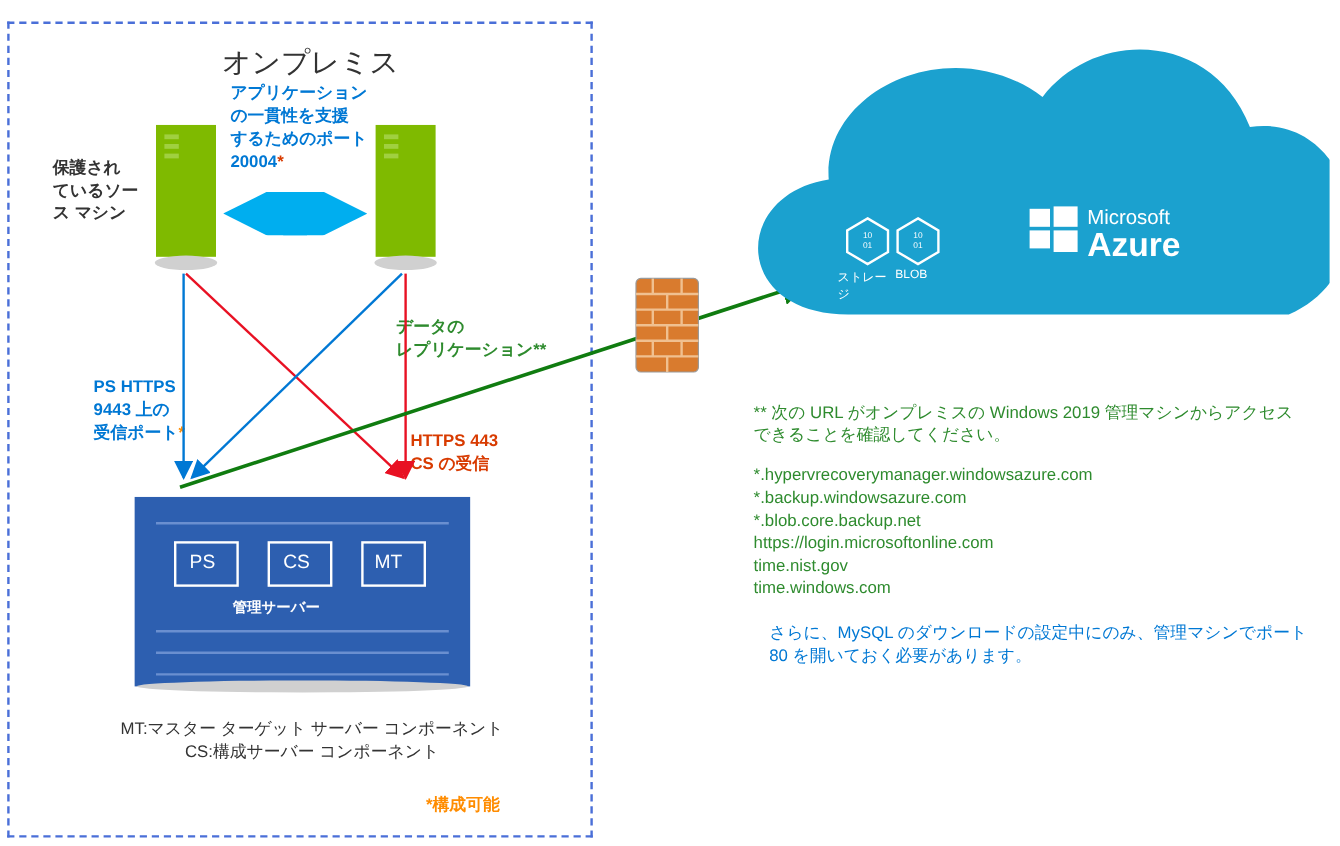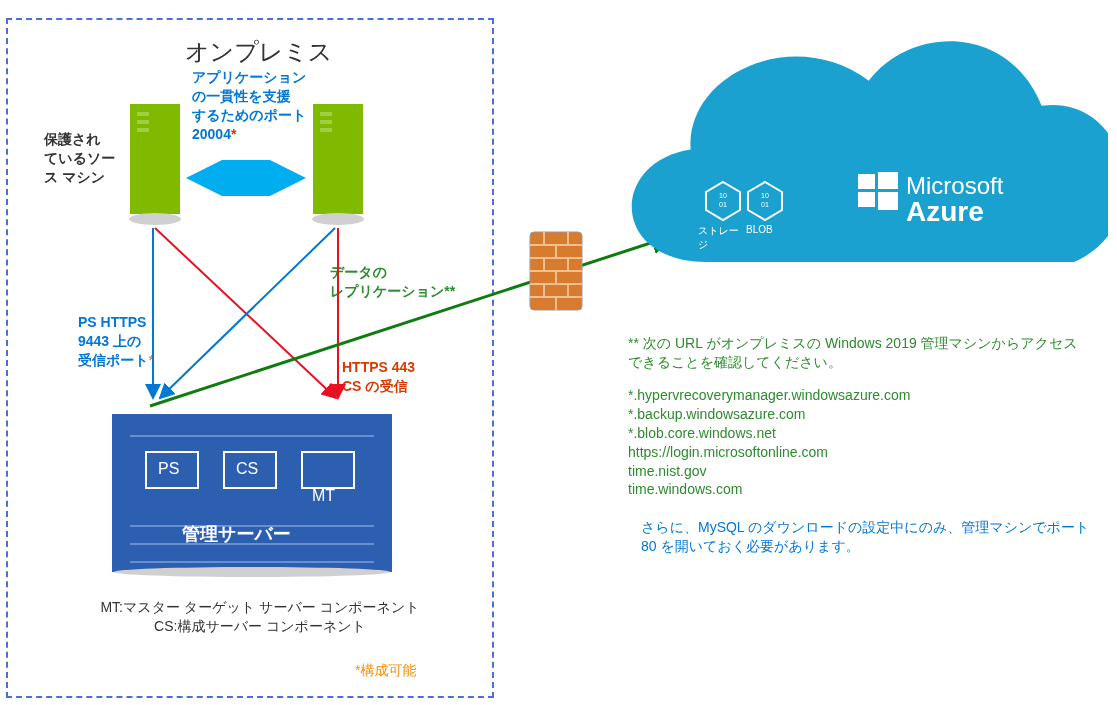--- a/index.html
+++ b/index.html
@@ -53,21 +53,21 @@
 <div class="abs red-txt lh" style="left:342px; top:358px; font-weight:600;">
   <div>HTTPS 443</div>
   <div>CS の受信</div>
 </div>
 
 <div class="abs black-txt lh" style="left:100px; top:598px; width:320px; text-align:center; font-weight:500;">
   <div>MT:マスター ターゲット サーバー コンポーネント</div>
   <div>CS:構成サーバー コンポーネント</div>
 </div>
 
-<div class="abs orange-txt" style="left:355px; top:662px; font-weight:400;">*構成可能</div>
+<div class="abs orange-txt" style="left:355px; top:662px; font-weight:700;">*構成可能</div>
 
 <svg class="abs" style="left:125px; top:104px;" width="60" height="124">
   <rect x="5" y="0" width="50" height="110" fill="#7fba00"></rect>
   <ellipse cx="30" cy="115" rx="26" ry="6" fill="#d0d0d0"></ellipse>
   <rect x="12" y="8" width="12" height="4" fill="#a0d040"></rect>
   <rect x="12" y="16" width="12" height="4" fill="#a0d040"></rect>
   <rect x="12" y="24" width="12" height="4" fill="#a0d040"></rect>
 </svg>
 
 <svg class="abs" style="left:308px; top:104px;" width="60" height="124">
@@ -98,22 +98,22 @@
   <line x1="18" y1="112" x2="262" y2="112" stroke="#6a8fd0" stroke-width="2"></line>
   <line x1="18" y1="130" x2="262" y2="130" stroke="#6a8fd0" stroke-width="2"></line>
   <line x1="18" y1="148" x2="262" y2="148" stroke="#6a8fd0" stroke-width="2"></line>
 
   <rect x="34" y="38" width="52" height="36" fill="none" stroke="#fff" stroke-width="2"></rect>
   <rect x="112" y="38" width="52" height="36" fill="none" stroke="#fff" stroke-width="2"></rect>
   <rect x="190" y="38" width="52" height="36" fill="none" stroke="#fff" stroke-width="2"></rect>
 </svg>
 <div class="abs" style="left:158px; top:460px; color:#fff; font-weight:500; font-size:16px;">PS</div>
 <div class="abs" style="left:236px; top:460px; color:#fff; font-weight:500; font-size:16px;">CS</div>
-<div class="abs" style="left:312px; top:460px; color:#fff; font-weight:500; font-size:16px;margin-top:27px;">MT</div>
-<div class="abs" style="left:182px; top:498px; color:#fff; font-weight:600; font-size:18px;margin-top:24px;">管理サーバー</div>
+<div class="abs" style="left:312px; top:460px; color:#fff; font-weight:500; font-size:16px;">MT</div>
+<div class="abs" style="left:194px; top:498px; color:#fff; font-weight:600; font-size:12px;">管理サーバー</div>
 
 <svg class="svg-layer" width="1117" height="705">
   <defs>
     <marker id="ah-red" markerWidth="8" markerHeight="8" refX="7" refY="4" orient="auto">
         <path d="M0,0 L8,4 L0,8 z" fill="#e81123"></path>
       </marker>
     <marker id="ah-blue2" markerWidth="8" markerHeight="8" refX="7" refY="4" orient="auto">
         <path d="M0,0 L8,4 L0,8 z" fill="#0078d4"></path>
       </marker>
     <marker id="ah-green" markerWidth="8" markerHeight="8" refX="7" refY="4" orient="auto">
@@ -176,26 +176,26 @@
 
 <svg class="abs" style="left:856px; top:170px;" width="44" height="44">
   <g fill="#fff">
     <rect x="2" y="4" width="17" height="15"></rect>
     <rect x="22" y="2" width="20" height="17"></rect>
     <rect x="2" y="22" width="17" height="15"></rect>
     <rect x="22" y="22" width="20" height="18"></rect>
   </g>
 </svg>
 <div class="abs azure-txt" style="left:906px; top:172px;">
-  <div style="font-size:24px; font-weight:300;">Microsoft</div>
+  <div style="font-size:17px; font-weight:300;">Microsoft</div>
   <div style="font-size:28px; font-weight:700; margin-top:-4px;">Azure</div>
 </div>
 
 <div class="abs green-txt lh" style="left:628px; top:334px; width:460px; font-weight:500;">** 次の URL がオンプレミスの Windows 2019 管理マシンからアクセスできることを確認してください。</div>
 <div class="abs green-txt lh" style="left:628px; top:386px; width:460px; font-weight:500;">
   <div>*.hypervrecoverymanager.windowsazure.com</div>
   <div>*.backup.windowsazure.com</div>
-  <div>*.blob.core.windows.net</div>
+  <div>*.blob.core.backup.net</div>
   <div>https://login.microsoftonline.com</div>
   <div>time.nist.gov</div>
   <div>time.windows.com</div>
 </div>
 <div class="abs blue-txt lh" style="left:628px; top:518px; width:460px; font-weight:500;margin-left:13px;">さらに、MySQL のダウンロードの設定中にのみ、管理マシンでポート 80 を開いておく必要があります。</div>
 
 </body></html>

